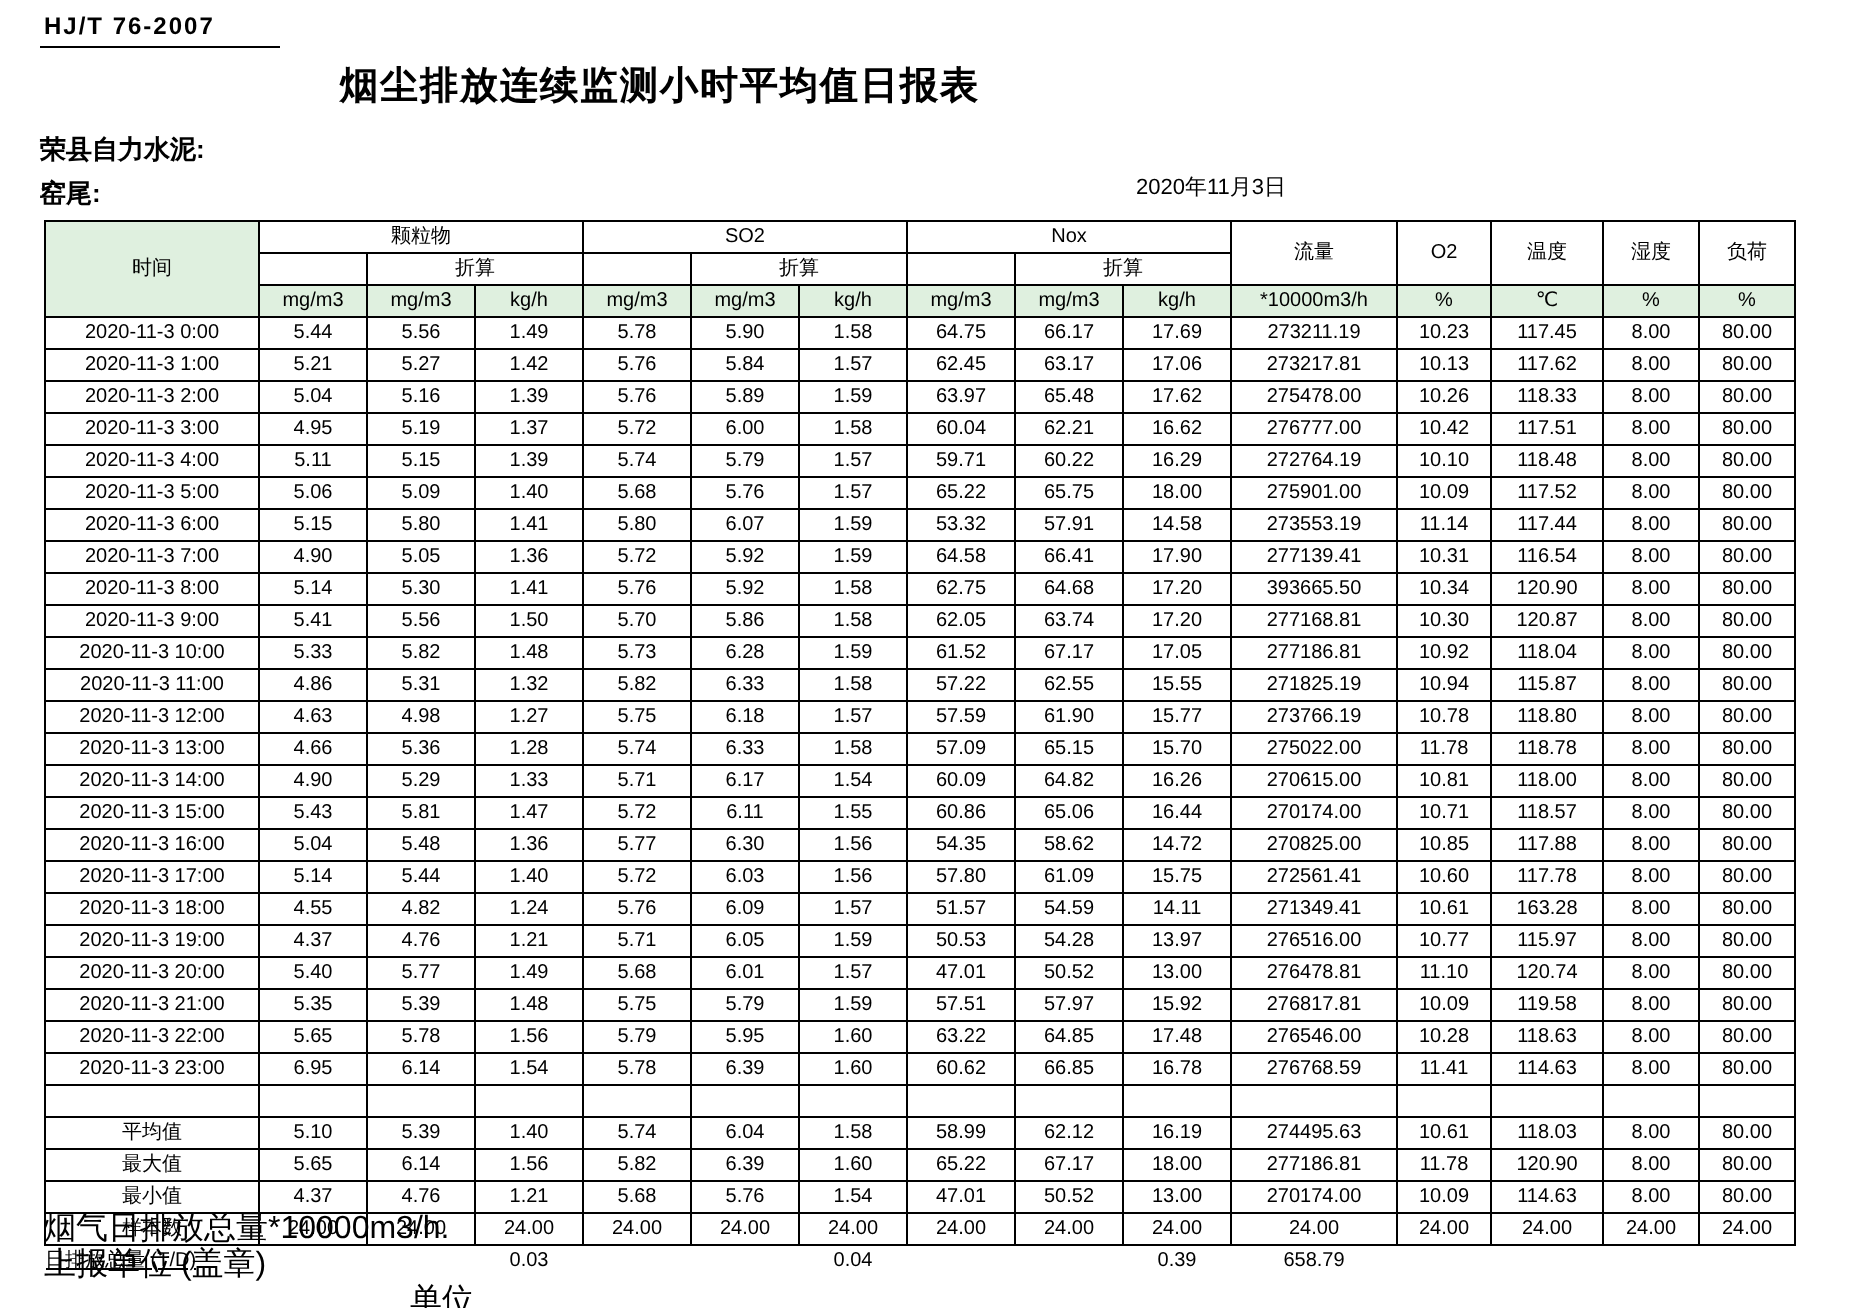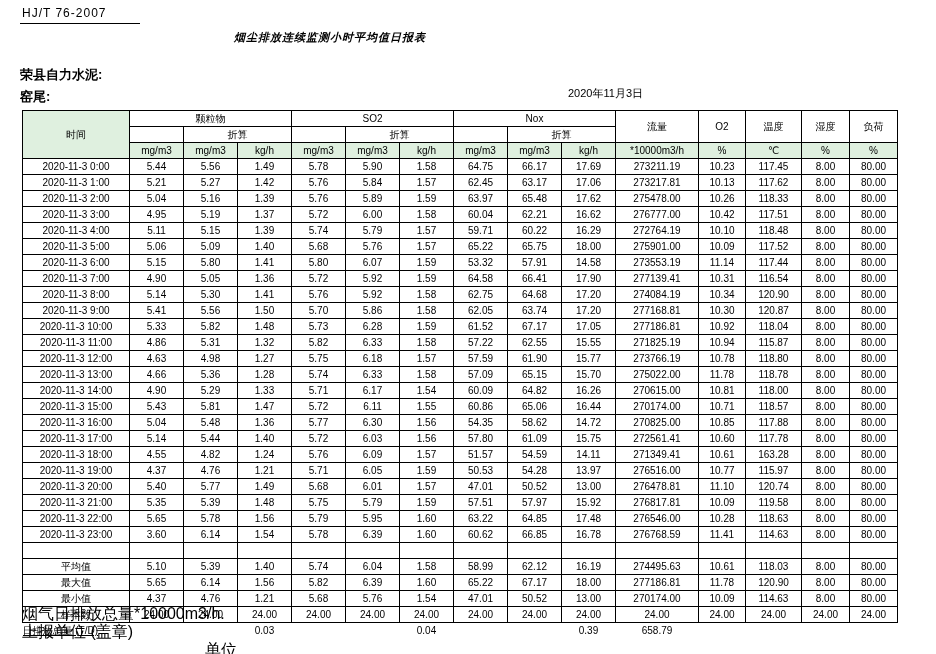--- a/index.html
+++ b/index.html
@@ -7,28 +7,28 @@
     width:936px;height:654px;
     background:#ffffff;
     font-family:"Liberation Sans","DejaVu Sans",sans-serif;
     font-size:11px;
     color:#000;
     position:relative;
     overflow:hidden;
   }
   .std-code{
     position:absolute;left:22px;top:6px;
-    font-size:12px;font-weight:normal;letter-spacing:1px;
+    font-size:12px;font-weight:bold;letter-spacing:1px;
   }
   .std-rule{
     position:absolute;left:20px;top:23px;width:120px;height:1px;background:#000;
   }
   .doc-title{
     position:absolute;top:30px;left:0;width:660px;text-align:center;
-    font-size:11px;font-weight:bold;letter-spacing:1px;font-style:italic;
+    font-size:19px;font-weight:bold;letter-spacing:1px;
   }
   .company{
     position:absolute;left:20px;top:66px;font-size:13px;font-weight:bold;
   }
   .section{
     position:absolute;left:20px;top:88px;font-size:13px;font-weight:bold;text-align:right;
   }
   .report-date{
     position:absolute;left:568px;top:86px;font-size:11px;
   }
@@ -267,21 +267,21 @@
         <td>2020-11-3 8:00</td>
         <td>5.14</td>
         <td>5.30</td>
         <td>1.41</td>
         <td>5.76</td>
         <td>5.92</td>
         <td>1.58</td>
         <td>62.75</td>
         <td>64.68</td>
         <td>17.20</td>
-        <td>274084.19</td>
+        <td>393665.50</td>
         <td>10.34</td>
         <td>120.90</td>
         <td>8.00</td>
         <td>80.00</td>
       </tr>
       <tr>
         <td>2020-11-3 9:00</td>
         <td>5.41</td>
         <td>5.56</td>
         <td>1.50</td>
@@ -513,21 +513,21 @@
         <td>64.85</td>
         <td>17.48</td>
         <td>276546.00</td>
         <td>10.28</td>
         <td>118.63</td>
         <td>8.00</td>
         <td>80.00</td>
       </tr>
       <tr>
         <td>2020-11-3 23:00</td>
-        <td>3.60</td>
+        <td>6.95</td>
         <td>6.14</td>
         <td>1.54</td>
         <td>5.78</td>
         <td>6.39</td>
         <td>1.60</td>
         <td>60.62</td>
         <td>66.85</td>
         <td>16.78</td>
         <td>276768.59</td>
         <td>11.41</td>

